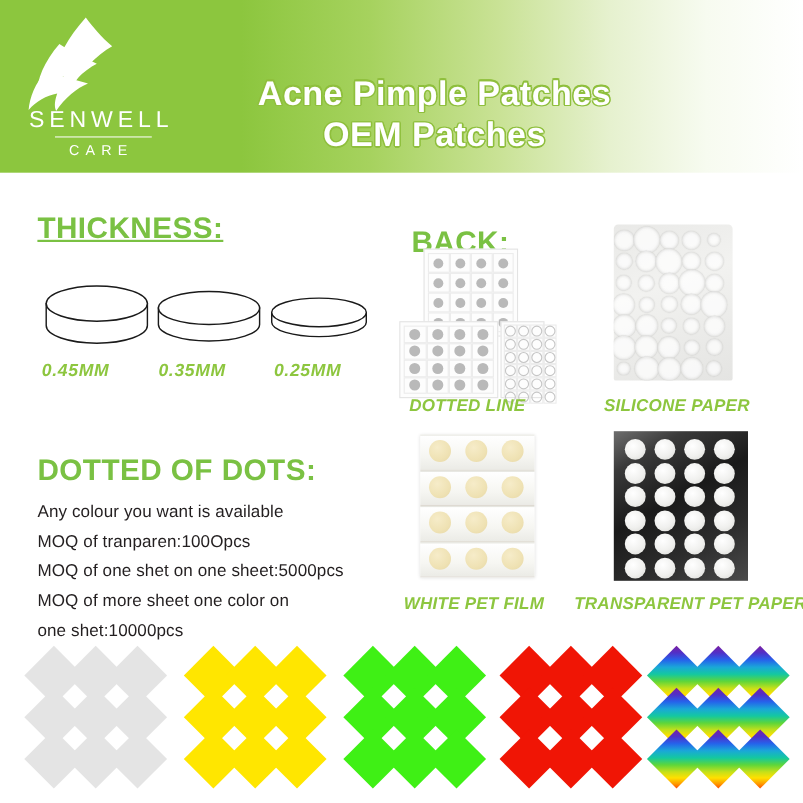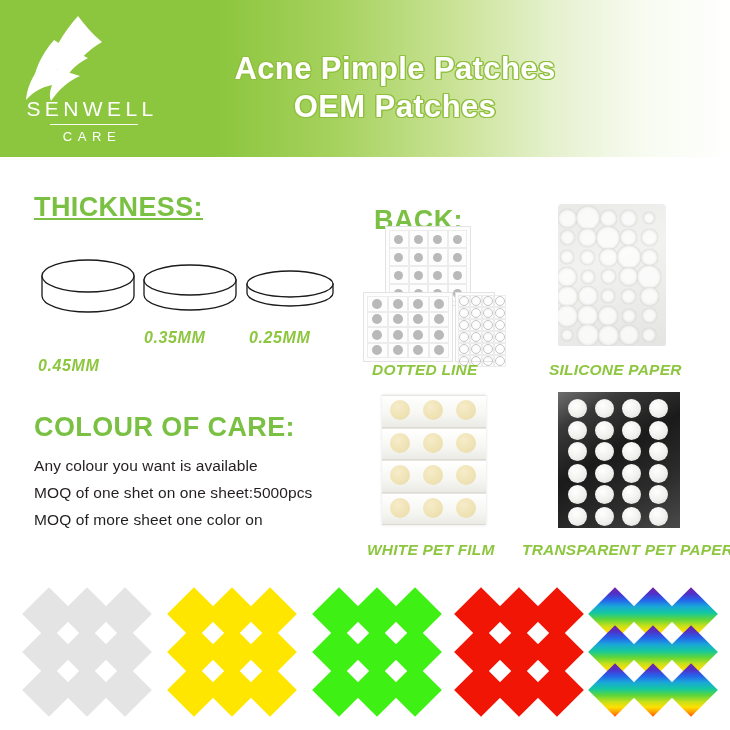--- a/index.html
+++ b/index.html
@@ -54,21 +54,21 @@
     width: 148px;
     text-align: center;
     color: #ffffff;
     font-size: 13px;
     letter-spacing: 5.6px;
     font-weight: 400;
     line-height: 1;
   }
   .title-wrap {
     position: absolute;
-    left: 170px; top: 50px;
+    left: 170px; top: 66px;
     width: 450px;
     text-align: center;
   }
   .title-line {
     color: #ffffff;
     font-size: 31px;
     font-weight: bold;
     line-height: 38px;
     letter-spacing: 0.4px;
     text-shadow:
@@ -262,21 +262,21 @@
     <ellipse cx="50" cy="18" rx="46" ry="15" fill="#ffffff" stroke="#1a1a1a" stroke-width="1.3"></ellipse>
   </svg>
 </div>
 <div class="cyl" style="left:243px; top:268px;">
   <svg width="94" height="50" viewBox="0 0 94 50">
     <path d="M4 16 L4 25 A43 13 0 0 0 90 25 L90 16 Z" fill="#ffffff" stroke="#1a1a1a" stroke-width="1.3"></path>
     <ellipse cx="47" cy="16" rx="43" ry="13" fill="#ffffff" stroke="#1a1a1a" stroke-width="1.3"></ellipse>
   </svg>
 </div>
 
-<div class="mm-label" style="left:38px; top:329px;margin-top:28px;">0.45MM</div>
+<div class="mm-label" style="left:38px; top:329px;">0.45MM</div>
 <div class="mm-label" style="left:144px; top:329px;">0.35MM</div>
 <div class="mm-label" style="left:249px; top:329px;">0.25MM</div>
 
 <div class="heading" id="heading-back">BACK:</div>
 
 <div class="sheet" id="sheet-top" style="left:385px; top:226px; width:86px; height:80px;">
   <div class="sheet-grid" id="grid-top" style="grid-template-columns:repeat(4,1fr); grid-template-rows:repeat(4,1fr);">
       <div class="cell">
         <span class="dot" style="width: 9px; height: 9px;"></span>
       </div>
@@ -493,26 +493,28 @@
     <span class="sdot" style="width: 15px; height: 15px; left: 83.5px; top: 104px;"></span>
     <span class="sdot" style="width: 12px; height: 12px; left: 3px; top: 125px;"></span>
     <span class="sdot" style="width: 22px; height: 22px; left: 18.5px; top: 120px;"></span>
     <span class="sdot" style="width: 21px; height: 21px; left: 39.5px; top: 120.5px;"></span>
     <span class="sdot" style="width: 20px; height: 20px; left: 60.5px; top: 121px;"></span>
     <span class="sdot" style="width: 14px; height: 14px; left: 84px; top: 124px;"></span>
   </div>
 
 <div class="photo-label" style="left:549px; top:361px;">SILICONE PAPER</div>
 
-<div class="heading" id="heading-colour">COLOUR OF CARE:</div>
+<div class="heading" id="heading-colour">DOTTED OF DOTS:</div>
 
 <div class="colour-lines" id="colour-lines">
     <div>Any colour you want is available</div>
+    <div>MOQ of tranparen:100Opcs</div>
     <div>MOQ of one shet on one sheet:5000pcs</div>
     <div>MOQ of more sheet one color on</div>
+    <div>one shet:10000pcs</div>
   </div>
 
 <div class="whitepet" id="whitepet" style="left:382px; top:395px; width:104px; height:130px;">
     <div class="wp-strip" style="top: 0px; height: 32.5px;"></div>
     <span class="wp-dot" style="width: 20px; height: 20px; left: 8px; top: 5.25px;"></span>
     <span class="wp-dot" style="width: 20px; height: 20px; left: 41px; top: 5.25px;"></span>
     <span class="wp-dot" style="width: 20px; height: 20px; left: 74px; top: 5.25px;"></span>
     <div class="wp-strip" style="top: 32.5px; height: 32.5px;"></div>
     <span class="wp-dot" style="width: 20px; height: 20px; left: 8px; top: 37.75px;"></span>
     <span class="wp-dot" style="width: 20px; height: 20px; left: 41px; top: 37.75px;"></span>

